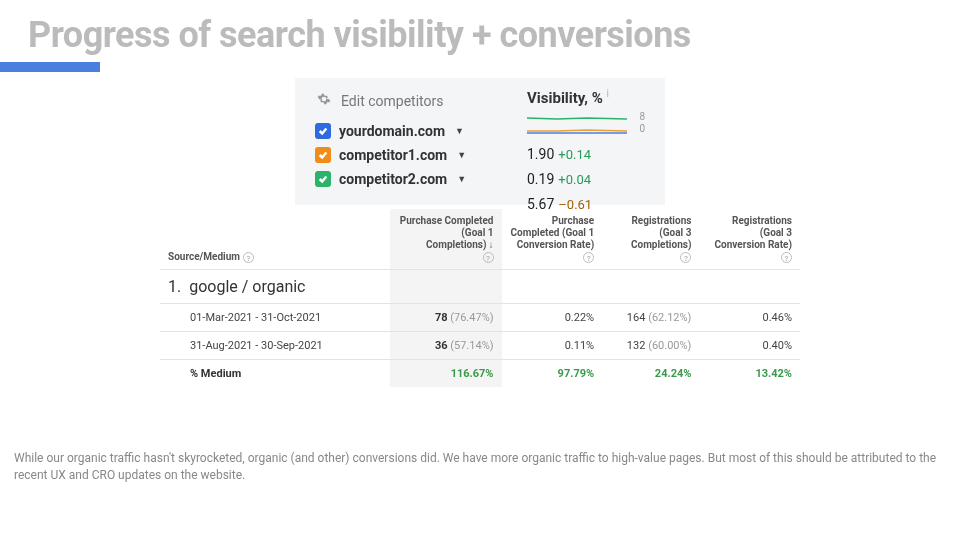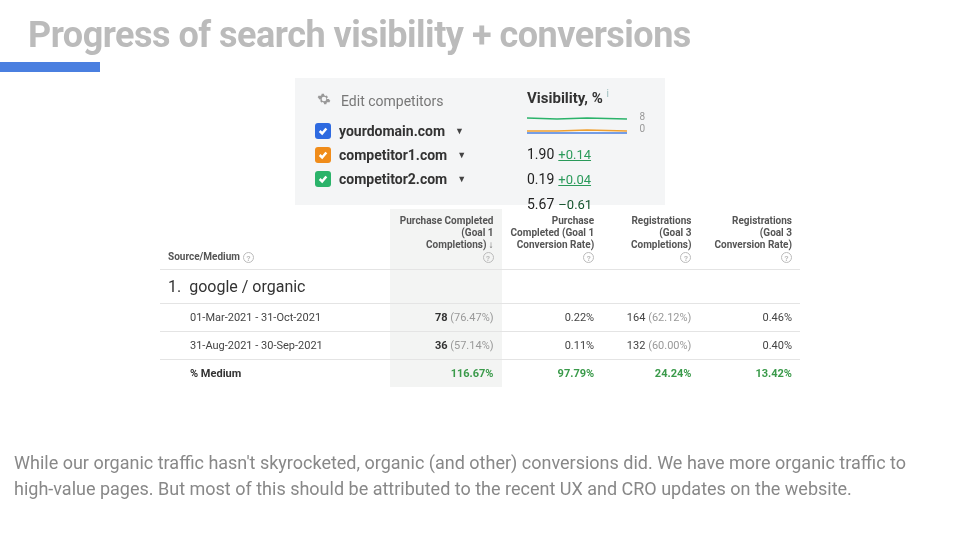--- a/index.html
+++ b/index.html
@@ -84,22 +84,22 @@
   }
   .spark-labels {
     position: absolute; right: -18px; top: 0;
     font-size: 10px; color: #999; line-height: 12px;
   }
   .vis-row {
     font-size: 14px;
     margin: 9px 0;
   }
   .vis-val { color: #222; }
-  .vis-delta-pos { color: #2a9a5a; font-size: 13px; margin-left: 4px; text-decoration: underline; }
-  .vis-delta-neg { color: #14532d; font-size: 13px; margin-left: 4px; }
+  .vis-delta-pos { color: #2a9a5a; font-size: 13px; margin-left: 4px; }
+  .vis-delta-neg { color: #a16207; font-size: 13px; margin-left: 4px; }
 
   .table-wrap {
     display: flex;
     justify-content: center;
     margin-top: 4px;
   }
   table.ga {
     border-collapse: collapse;
     font-size: 11px;
     color: #444;
@@ -148,21 +148,21 @@
     color: #bbb;
     margin-left: 3px;
     vertical-align: middle;
   }
   .sort-arr { font-size: 10px; color: #666; margin-left: 2px; }
 
   .body-text {
     position: absolute;
     left: 14px; right: 14px;
     top: 450px;
-    font-size: 18px;
+    font-size: 12px;
     color: #888;
     line-height: 1.45;
   }
 </style>
 </head>
 <body>
 
 <h1 class="title">Progress of search visibility + conversions</h1>
 <div class="accent-bar"></div>
 

